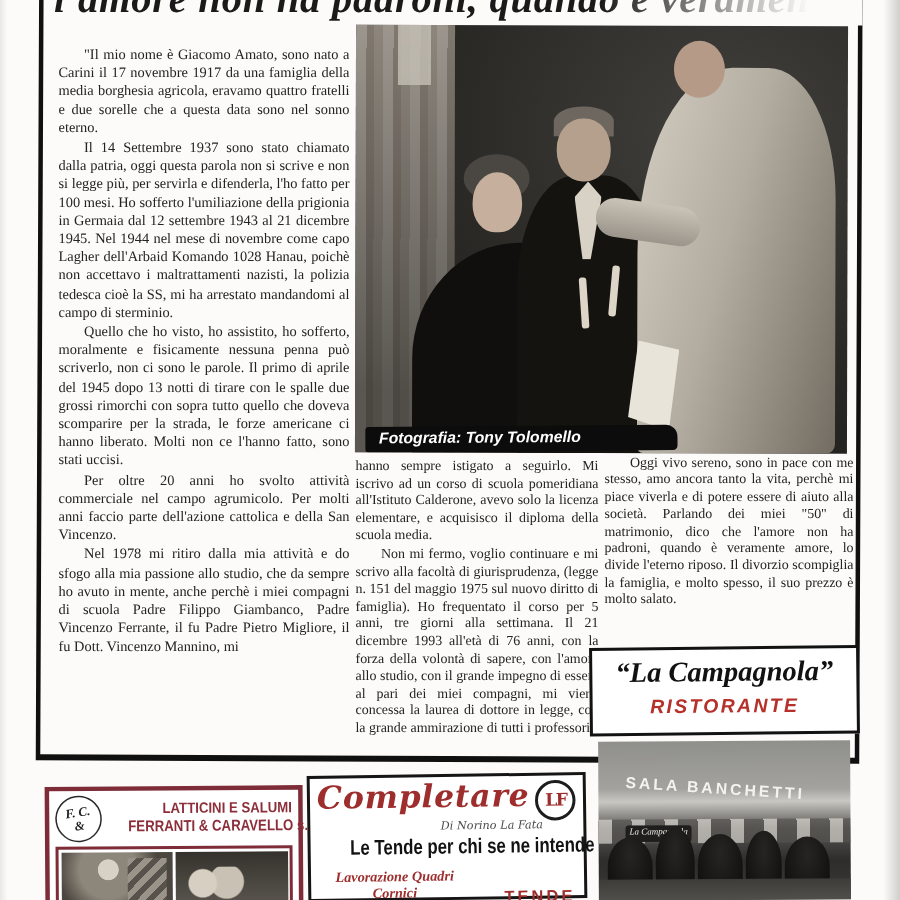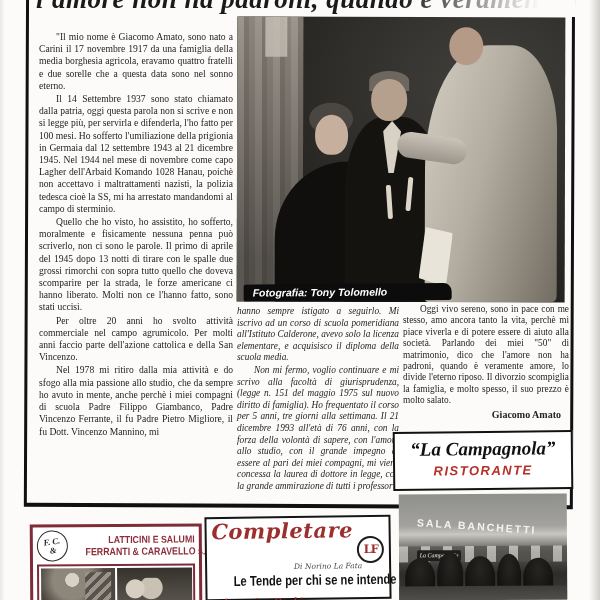--- a/index.html
+++ b/index.html
@@ -31,21 +31,21 @@
   .headline-fade{
     position:absolute;left:400px;top:0;width:175px;height:17px;z-index:4;
     background:linear-gradient(to right,rgba(252,251,249,0),#fcfbf9 80%);
   }
 
   
   .col{position:absolute;text-align:justify;color:#242322;}
   .col p{margin:0 0 1px 0;text-indent:17px;}
   .col p.noindent{text-indent:0;}
   .col-left{left:39px;top:31px;width:194px;font-size:9.6px;line-height:12.2px;}
-  .col-mid{left:237px;top:306px;width:162px;font-size:9.3px;line-height:11.6px;font-style:italic;}
+  .col-mid{left:237px;top:306px;width:162px;font-size:9.3px;line-height:11.6px;}
   .col-right{left:403px;top:304px;width:166px;font-size:9.3px;line-height:11.4px;}
   .signature{display:block;text-align:right;font-weight:bold;font-size:10px;
     padding-right:8px;margin-top:2px;}
 
   
   .photo{
     position:absolute;left:237px;top:17px;width:328px;height:285px;
     background:
       radial-gradient(ellipse at 75% 25%, #42403c 0%, #2a2825 55%, #1d1c1a 100%);
     overflow:hidden;transform:rotate(.15deg);
@@ -159,21 +159,21 @@
     transform:rotate(-.8deg);z-index:5;padding:2px 6px;
   }
   .completare-row1{display:flex;align-items:flex-start;justify-content:center;gap:4px;}
   .completare-title{
     color:#9e2d2d;font-weight:bold;font-style:italic;font-size:21px;line-height:22px;
     font-family:"DejaVu Serif",serif;letter-spacing:.5px;white-space:nowrap;
   }
   .lf-logo{
     width:23px;height:23px;border:2px solid #1d1d1d;border-radius:50%;
     color:#9e2d2d;font-weight:bold;font-size:11.5px;line-height:23px;text-align:center;
-    font-family:"DejaVu Serif",serif;letter-spacing:-1px;margin-top:17px;flex:0 0 auto;
+    font-family:"DejaVu Serif",serif;letter-spacing:-1px;margin-top:1px;flex:0 0 auto;
   }
   .completare-byline{
     text-align:center;font-style:italic;font-size:7.5px;color:#4a4a4a;
     margin:-2px 0 0 60px;font-family:"DejaVu Serif",serif;
   }
   .completare-slogan{
     text-align:center;font-family:"Liberation Sans",sans-serif;font-weight:bold;
     font-size:14px;color:#121212;margin-top:1px;white-space:nowrap;
   }
   .completare-slogan span{display:inline-block;transform:scaleX(.8);transform-origin:center;}
@@ -228,21 +228,20 @@
   <div class="photo-caption">Fotografia: Tony Tolomello</div>
 </div>
 
 <div class="col col-mid">
   <p class="noindent">hanno sempre istigato a seguirlo. Mi iscrivo ad un corso di scuola pomeridiana all'Istituto Calderone, avevo solo la licenza elementare, e acquisisco il diploma della scuola media.</p>
   <p>Non mi fermo, voglio continuare e mi scrivo alla facoltà di giurisprudenza, (legge n. 151 del maggio 1975 sul nuovo diritto di famiglia). Ho frequentato il corso per 5 anni, tre giorni alla settimana. Il 21 dicembre 1993 all'età di 76 anni, con la forza della volontà di sapere, con l'amore allo studio, con il grande impegno di essere al pari dei miei compagni, mi viene concessa la laurea di dottore in legge, con la grande ammirazione di tutti i professori.</p>
 </div>
 
 <div class="col col-right">
   <p>Oggi vivo sereno, sono in pace con me stesso, amo ancora tanto la vita, perchè mi piace viverla e di potere essere di aiuto alla società. Parlando dei miei "50" di matrimonio, dico che l'amore non ha padroni, quando è veramente amore, lo divide l'eterno riposo. Il divorzio scompiglia la famiglia, e molto spesso, il suo prezzo è molto salato.</p>
-  <span class="signature">Giacomo Amato</span>
 </div>
 
 <div class="ad-campagnola">
   <div class="campagnola-title">“La Campagnola”</div>
   <div class="campagnola-sub">RISTORANTE</div>
 </div>
 <div class="ad-campagnola-photo">
   <div class="building-lights"></div>
   <div class="sala-text">SALA BANCHETTI</div>
   <div class="campagnola-sign">La Campagnola</div>

